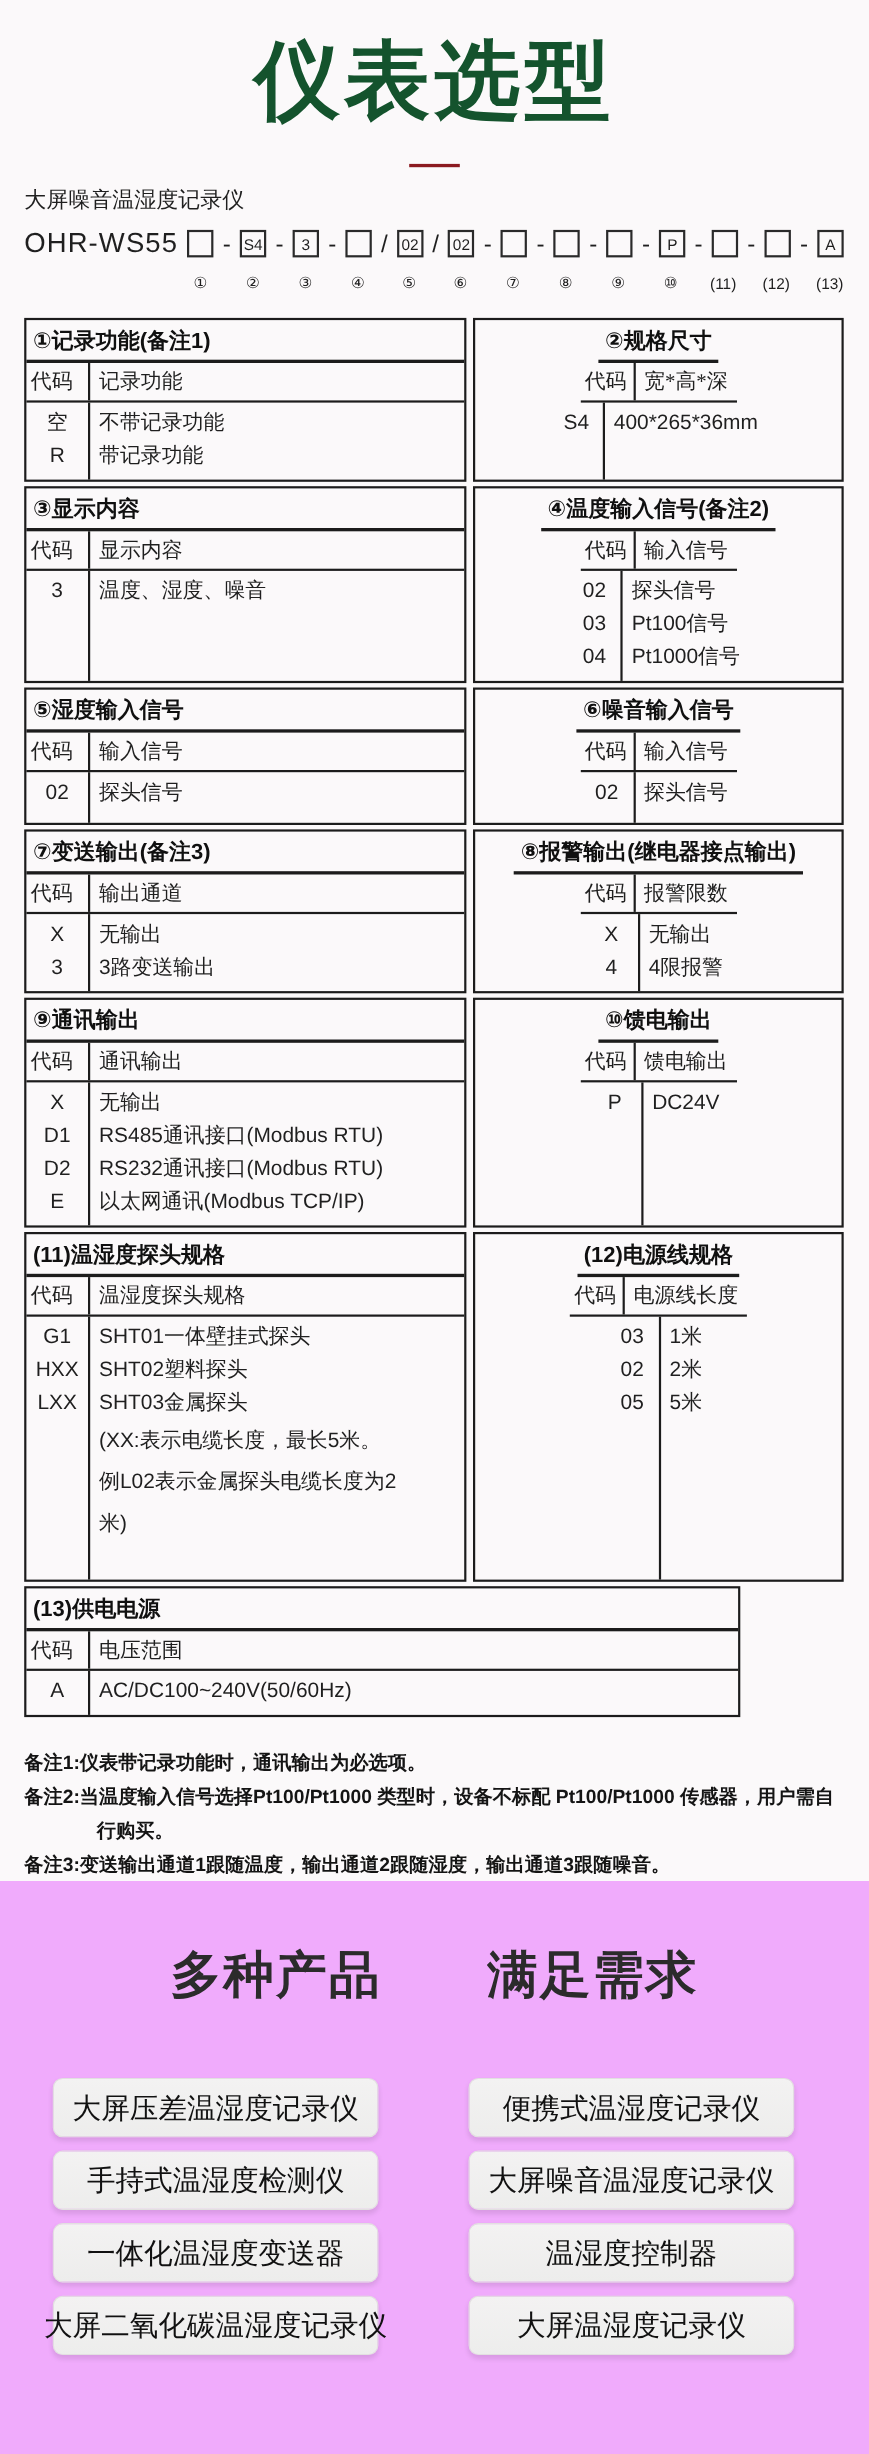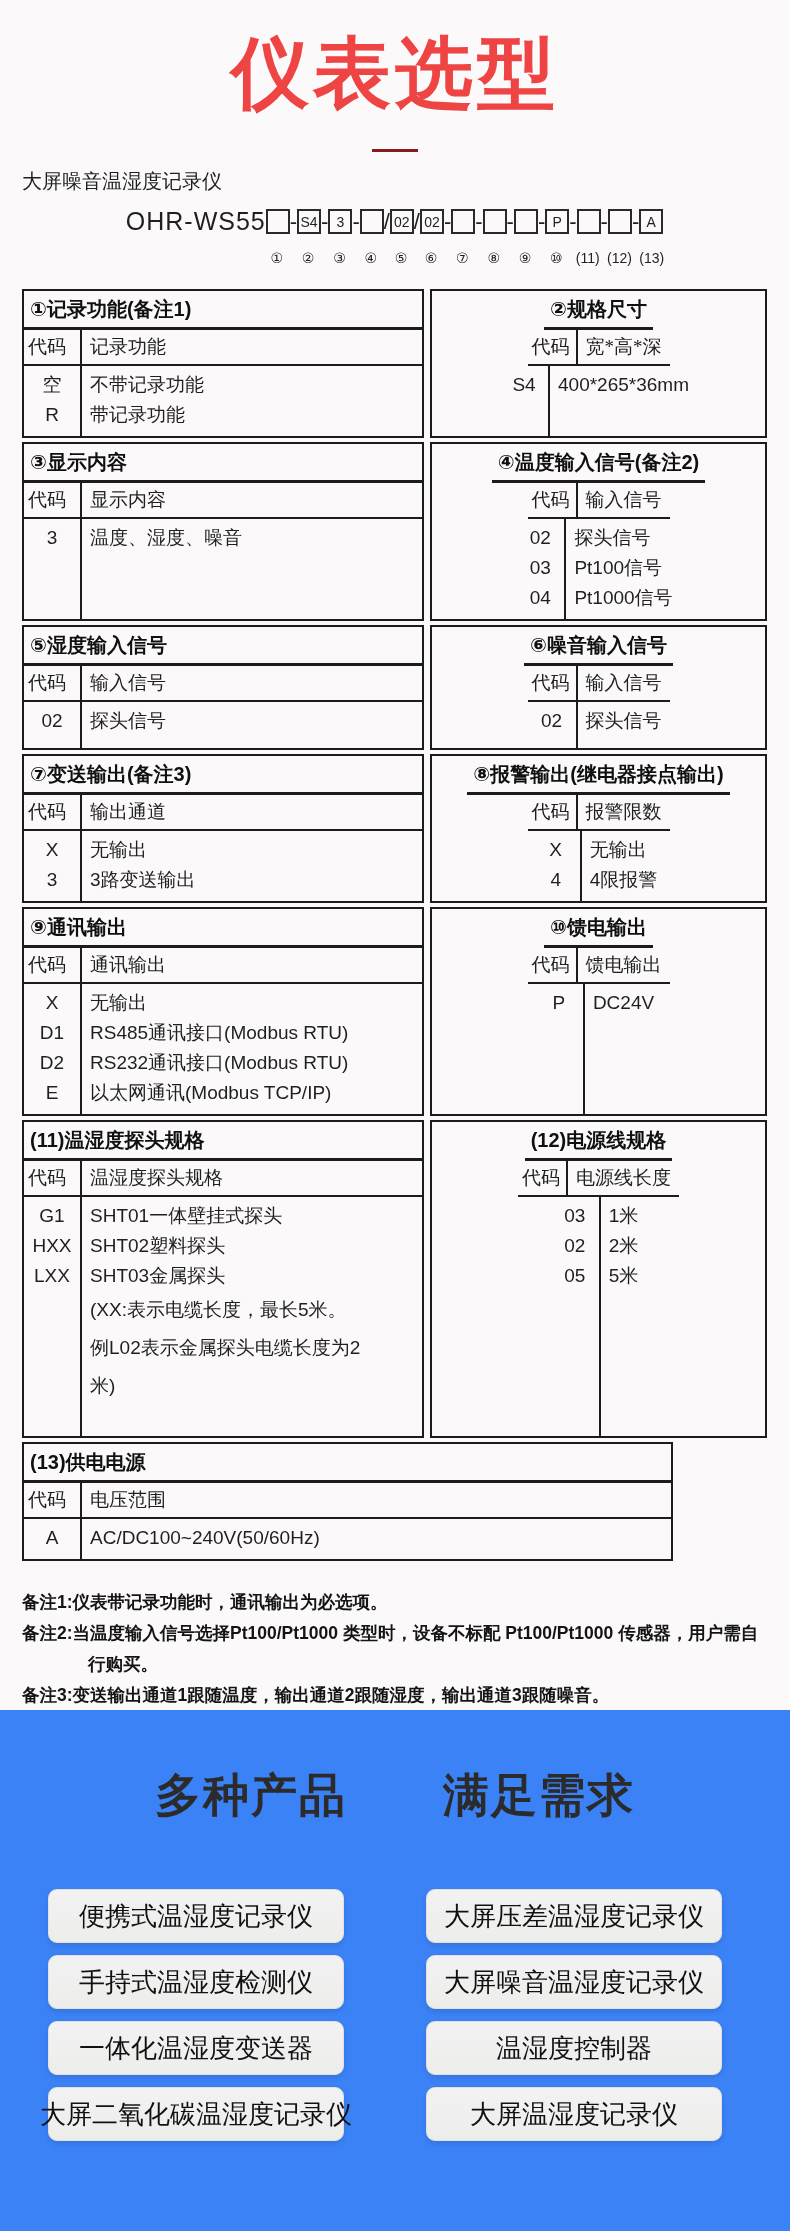--- a/index.html
+++ b/index.html
@@ -7,27 +7,27 @@
     width:790px;height:2231px;
     font-family:"Liberation Sans","DejaVu Sans",sans-serif;
     color:#1f1f1f;background:#ffffff;
   }
   .top-section{
     height:1710px;box-sizing:border-box;background:#fbf9fa;
     padding-top:30px;overflow:hidden;
   }
   .page-title{
     margin:0;text-align:center;font-size:78px;font-weight:900;
-    color:#ef4444;letter-spacing:4px;line-height:1.12;
+    color:#14532d;letter-spacing:4px;line-height:1.12;
   }
   .title-divider{width:46px;height:3px;background:#8b1a20;margin:32px auto 0;}
   .content{margin:0 22px;width:746px;}
   .subtitle{font-size:20px;margin-top:16px;color:#1f1f1f;}
   .model-row,.num-row{
-    display:flex;justify-content:center;align-items:center;
+    display:flex;justify-content:space-between;align-items:center;
     width:745px;
   }
   .model-row{margin-top:12px;}
   .num-row{margin-top:7px;}
   .model-prefix{font-size:25px;font-weight:500;white-space:nowrap;color:#1f1f1f;letter-spacing:1px;}
   .mbox{
     flex:0 0 24px;height:25px;border:2px solid #2a2a2a;box-sizing:border-box;
     display:flex;align-items:center;justify-content:center;
     font-size:14px;color:#1f1f1f;background:transparent;
   }
@@ -56,21 +56,21 @@
   .dh{flex:1;padding:4px 8px;}
   .bd{flex:1;display:flex;font-size:19px;}
   .cc{box-sizing:border-box;border-right:2px solid #1c1c1c;text-align:center;padding:4px 0 6px;}
   .w-left .cc,.w-full .cc{width:58px;}
   .w-right .cc{width:50px;}
   .dc{flex:1;padding:4px 8px 6px;}
   .ln{line-height:30px;}
   .note-ln{max-width:272px;line-height:38px;}
   .footnotes{margin-top:26px;font-size:17.5px;font-weight:700;color:#141414;}
   .footnote{padding-left:66px;text-indent:-66px;line-height:31px;}
-  .bottom-section{height:521px;box-sizing:border-box;background:#3b82f6;}
+  .bottom-section{height:521px;box-sizing:border-box;background:#f0abfc;}
   .products-heading{
     padding-top:55px;text-align:center;font-size:46px;font-weight:900;
     color:#2b2b2b;letter-spacing:2px;
   }
   .btn-grid{
     margin:62px 0 0 48px;display:grid;
     grid-template-columns:296px 296px;column-gap:82px;row-gap:12px;
   }
   .pbtn{
     height:52px;border-radius:9px;
@@ -398,22 +398,22 @@
       <div class="footnote">备注1:仪表带记录功能时，通讯输出为必选项。</div>
       <div class="footnote">备注2:当温度输入信号选择Pt100/Pt1000 类型时，设备不标配 Pt100/Pt1000 传感器，用户需自行购买。</div>
       <div class="footnote">备注3:变送输出通道1跟随温度，输出通道2跟随湿度，输出通道3跟随噪音。</div>
     </div>
   </div>
 </div>
 
 <div class="bottom-section">
   <div class="products-heading">多种产品　　满足需求</div>
   <div class="btn-grid">
+    <div class="pbtn">大屏压差温湿度记录仪</div>
     <div class="pbtn">便携式温湿度记录仪</div>
-    <div class="pbtn">大屏压差温湿度记录仪</div>
     <div class="pbtn">手持式温湿度检测仪</div>
     <div class="pbtn">大屏噪音温湿度记录仪</div>
     <div class="pbtn">一体化温湿度变送器</div>
     <div class="pbtn">温湿度控制器</div>
     <div class="pbtn">大屏二氧化碳温湿度记录仪</div>
     <div class="pbtn">大屏温湿度记录仪</div>
   </div>
 </div>
 
 </body></html>

